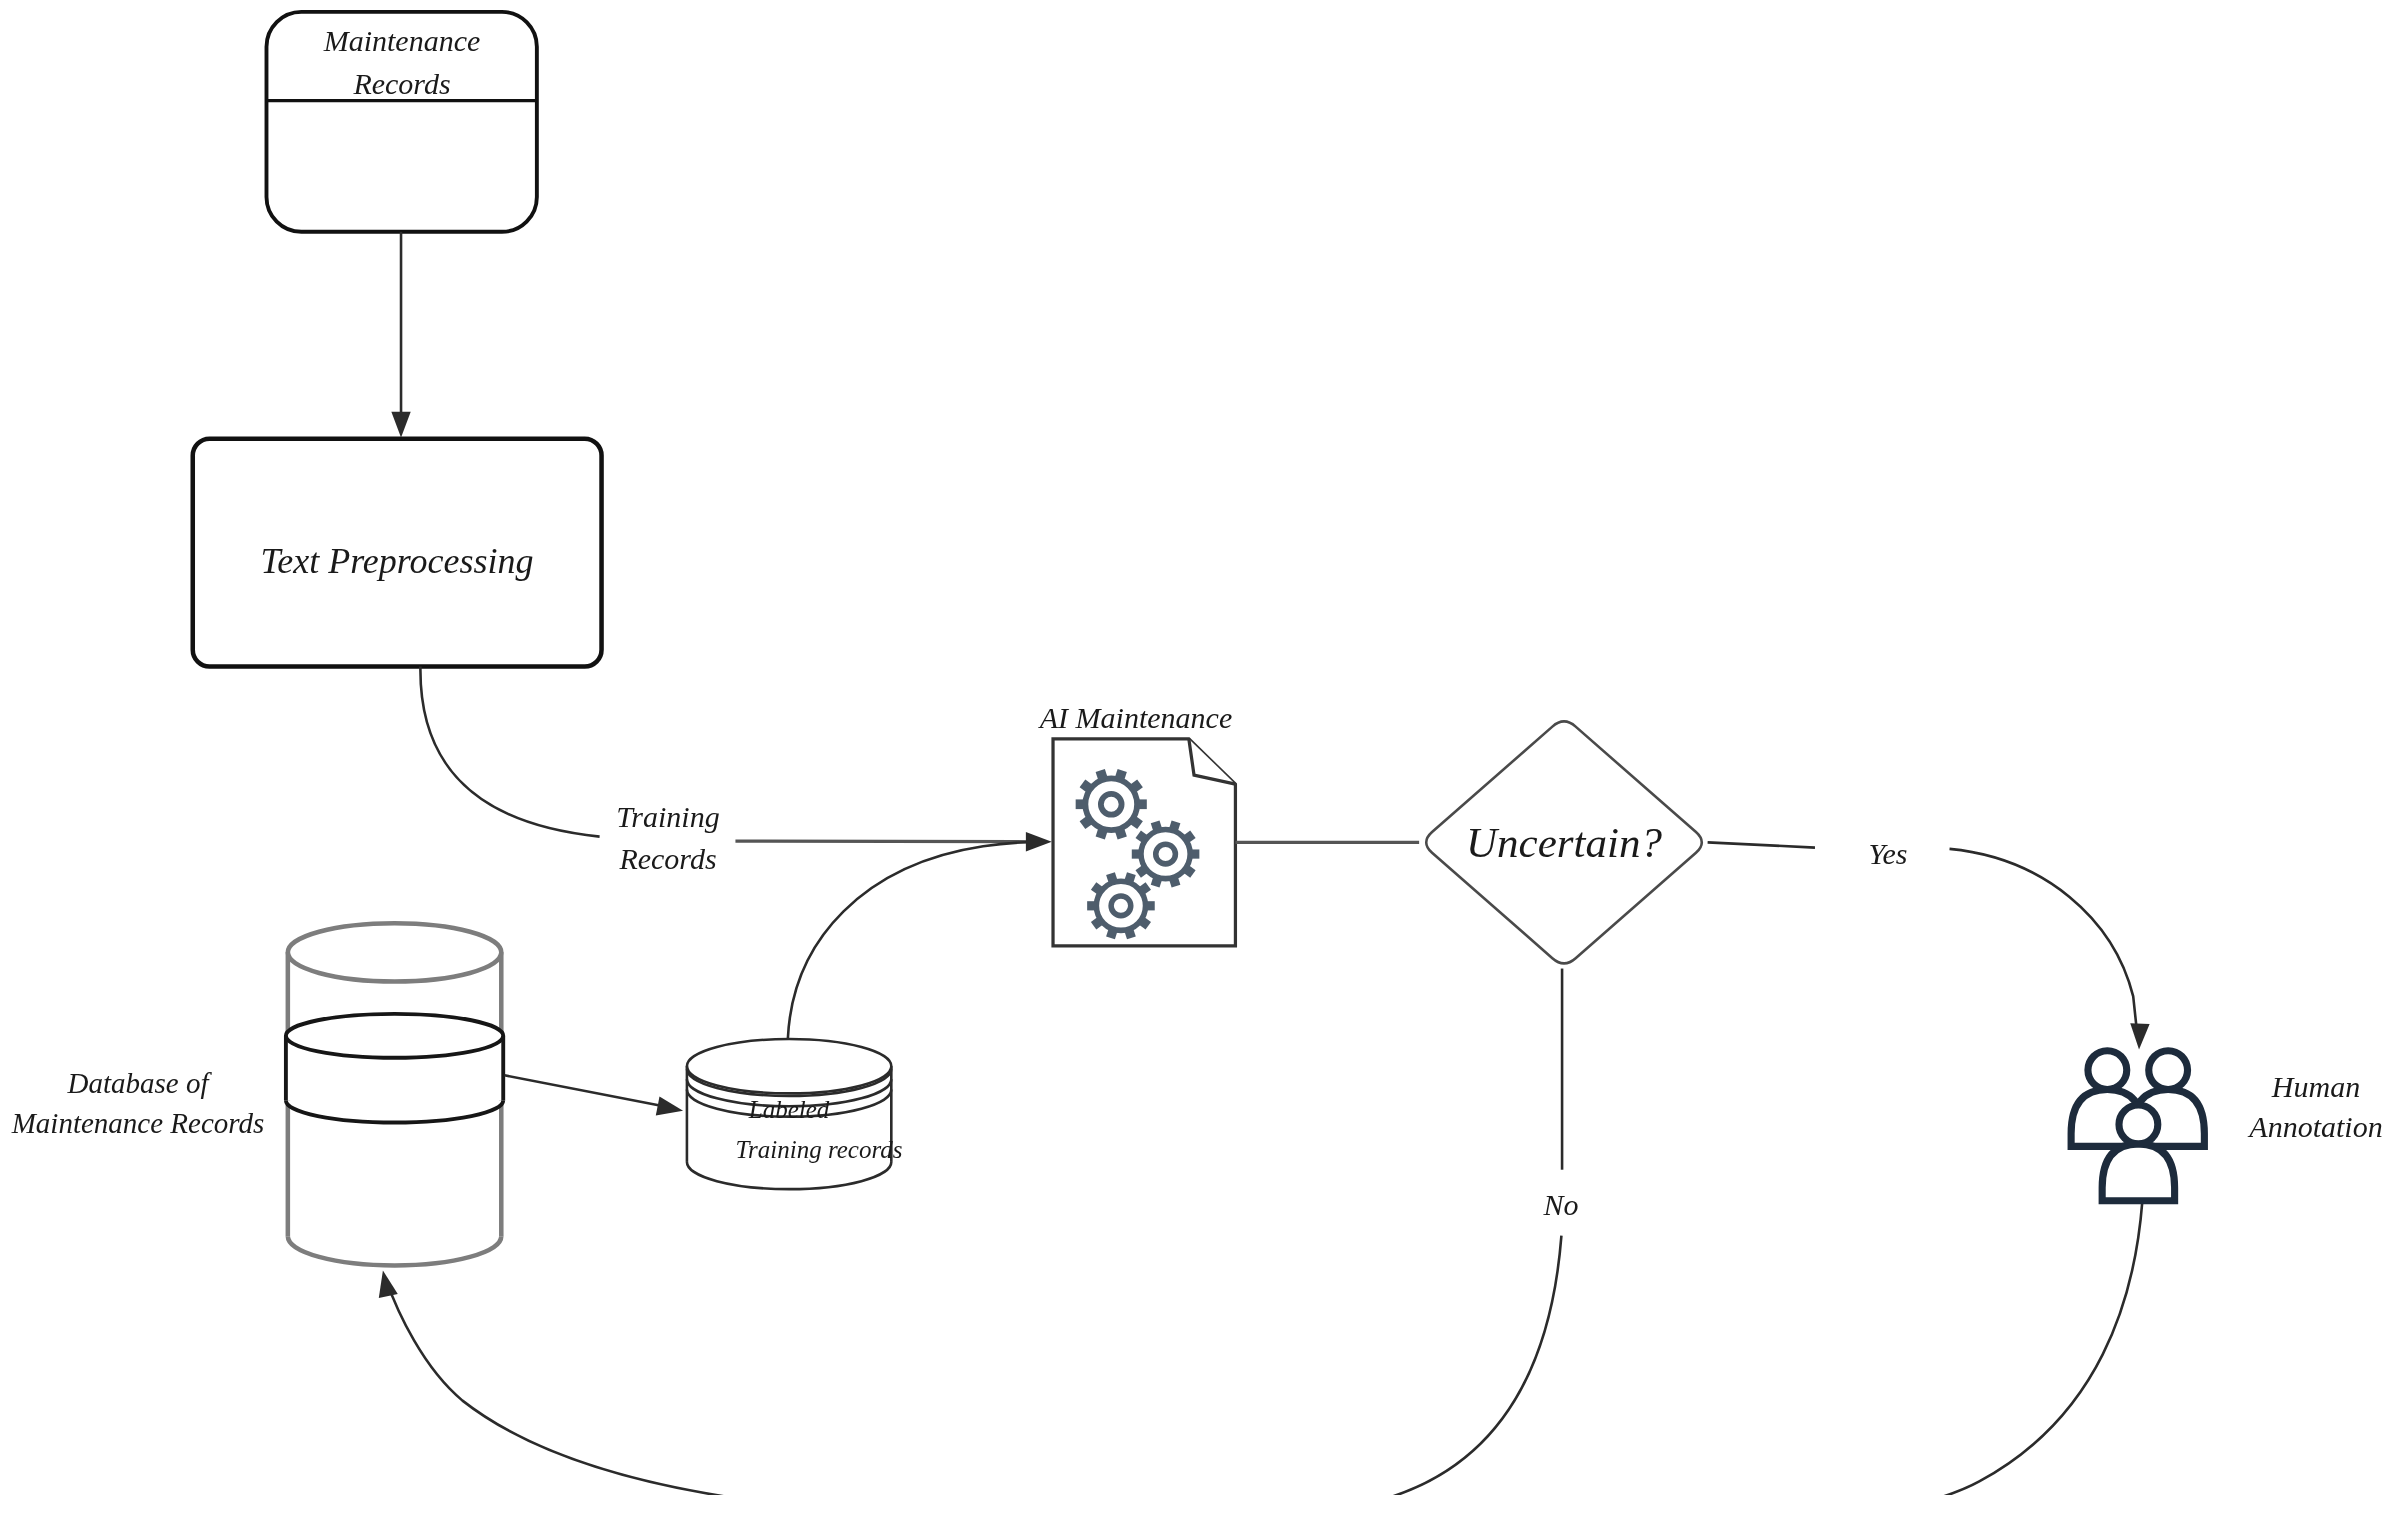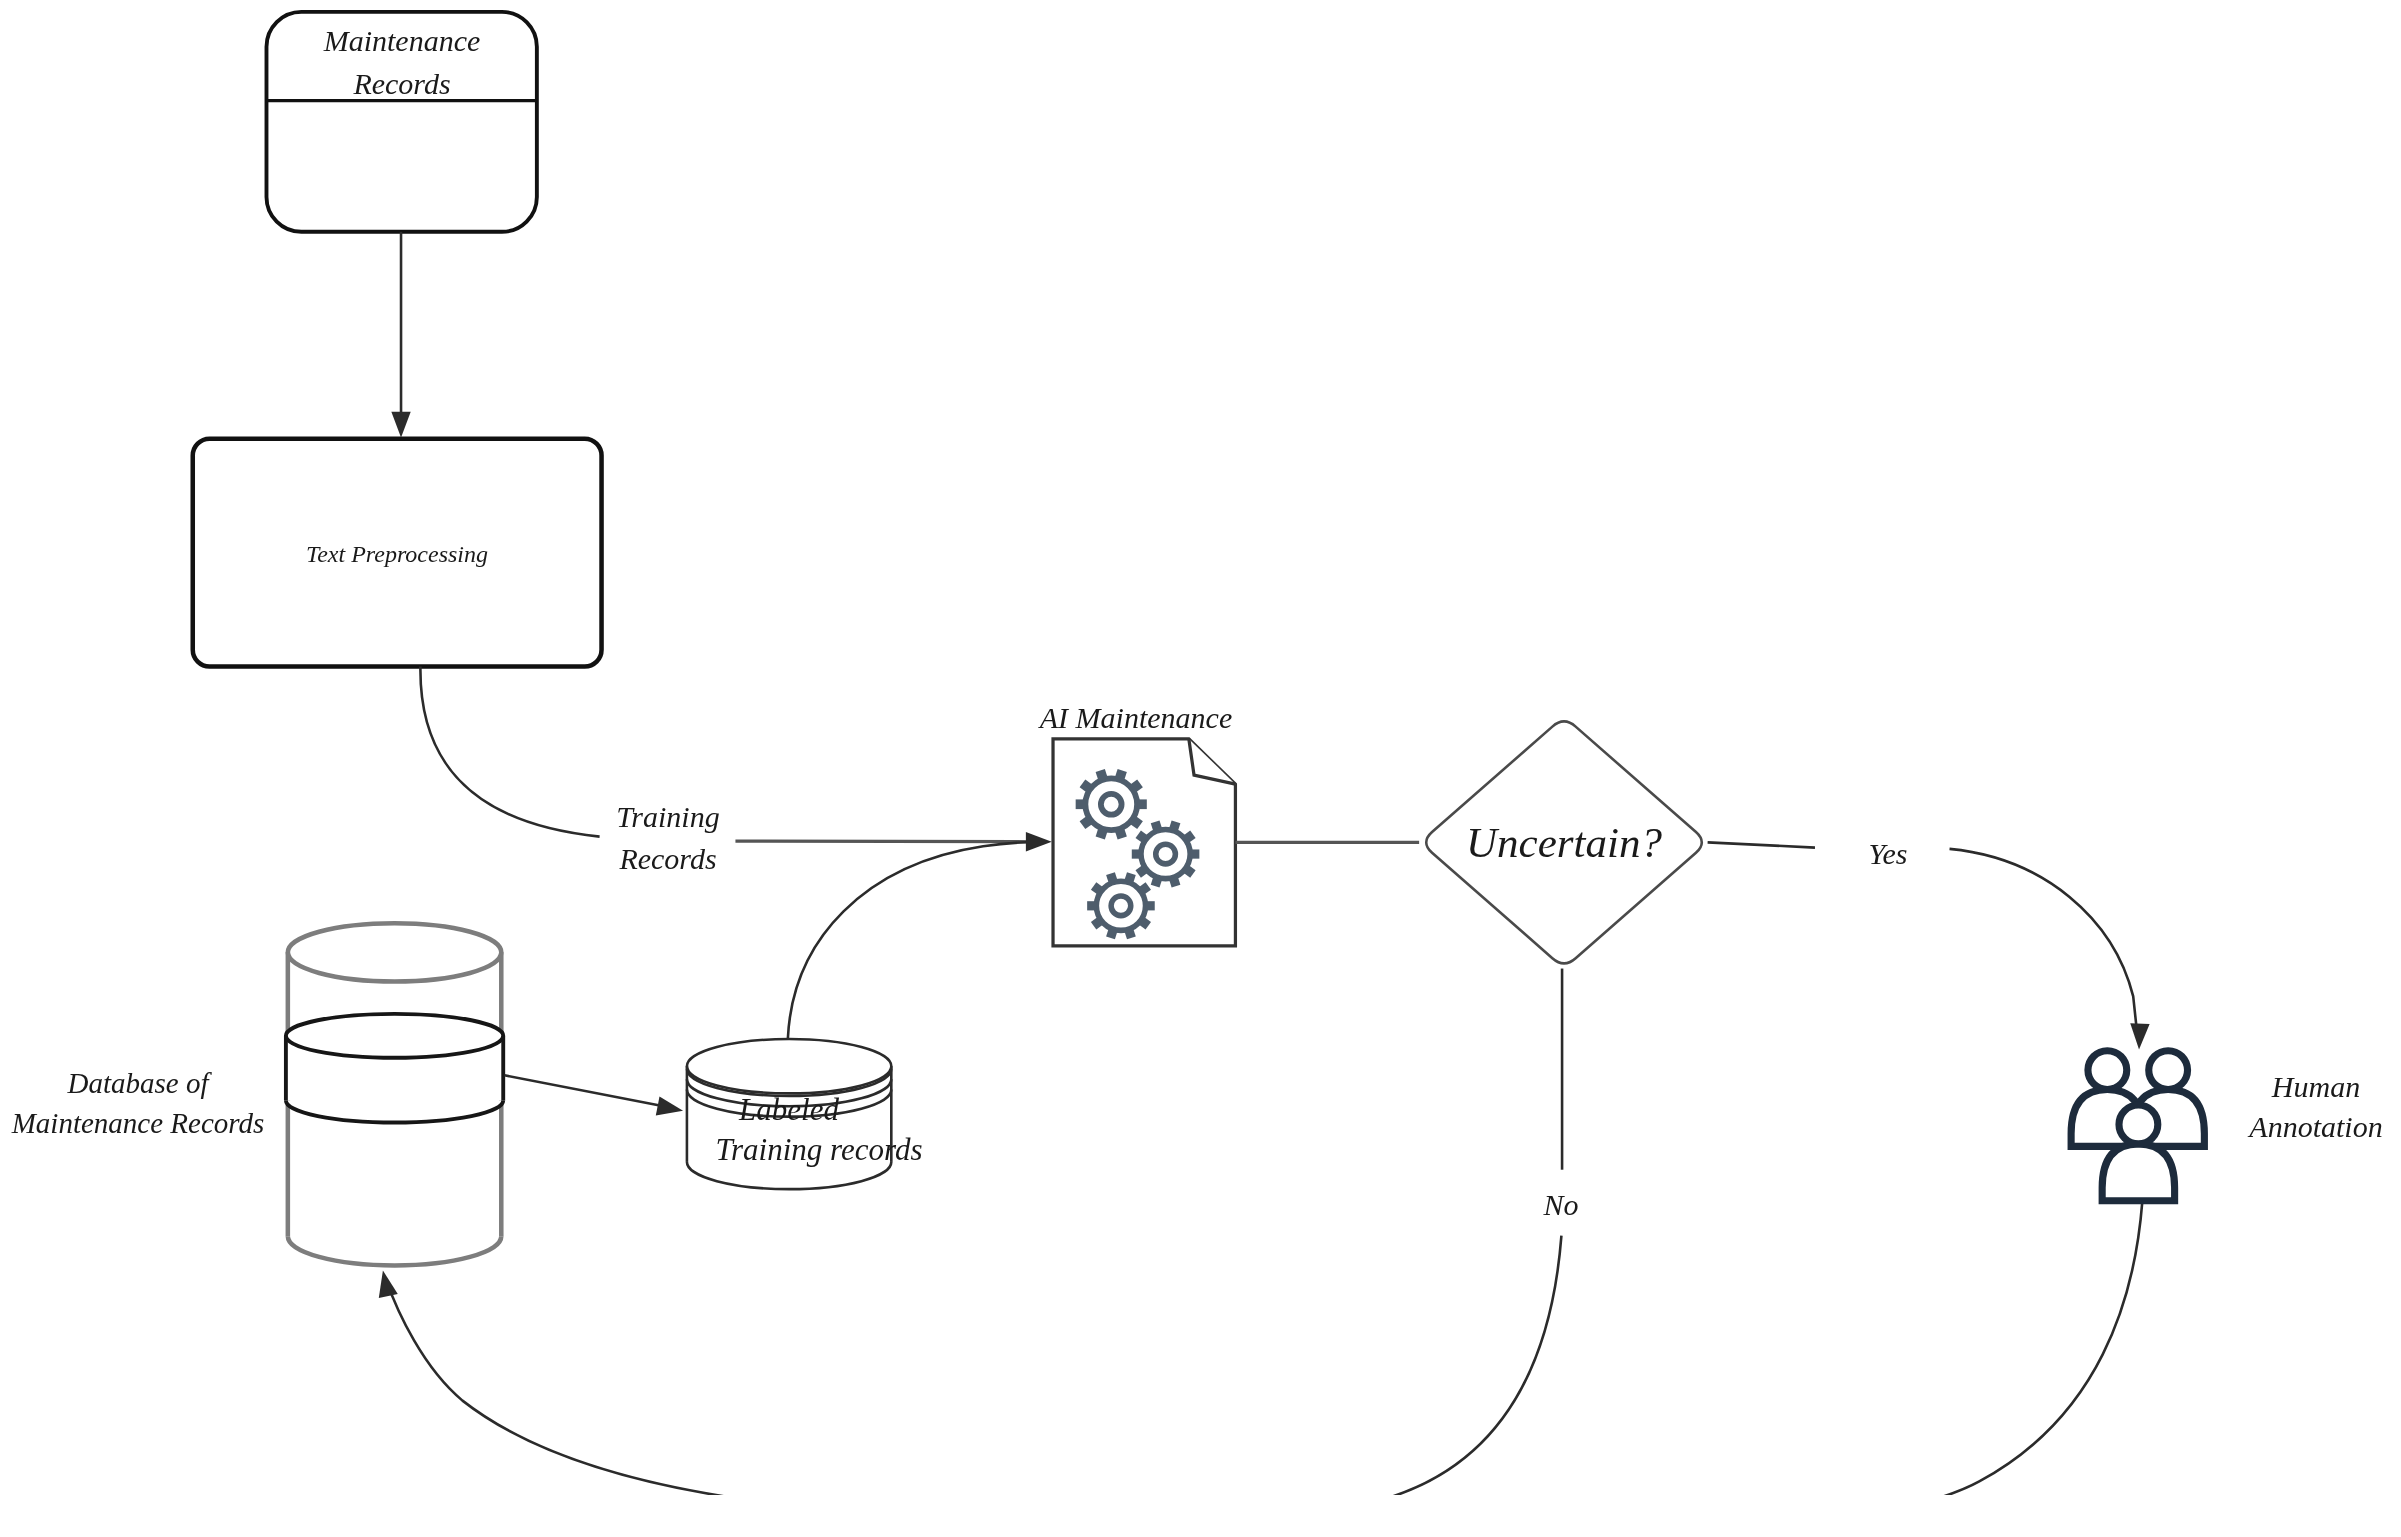--- a/index.html
+++ b/index.html
@@ -1,21 +1,21 @@
 <!DOCTYPE html>
 <html style="--ink: #1a1a1a; --line: #2b2b2b; --gray-line: #555555; --diamond-stroke: #4a4a4a; --box-stroke: #111111; --cylinder-gray: #7d7d7d; --band-stroke: #161616; --gear: #4e5d6c; --people: #1d2b3c;font-size:10.4px"><head>
 <meta charset="utf-8">
 <style>
   html,body{margin:0;padding:0;background:#fff;}
   #canvas{position:relative;width:2401px;height:1495px;background:#ffffff;overflow:hidden;
           font-family:"Liberation Serif","DejaVu Serif",serif;}
   #shapes{position:absolute;left:0;top:0;}
   .lbl{position:absolute;transform:translate(-50%,-50%);font-style:italic;white-space:nowrap;
        color:var(--ink,#1a1a1a);line-height:1.1;}
-  .f46{font-size:30px;} .f44{font-size:31px;} .f45{font-size:29px;} .f54{font-size:43px;} .f56{font-size:24px;}
+  .f46{font-size:30px;} .f44{font-size:25px;} .f45{font-size:29px;} .f54{font-size:43px;} .f56{font-size:36px;margin-top:8px;}
 </style>
 </head>
 <body>
 
 <div id="canvas">
 
   <svg id="shapes" width="2401" height="1538" viewBox="0 0 3712 2377">
     <defs>
       <g id="gear">
         <circle r="40" fill="#fff" style="stroke:var(--gear)" stroke-width="9"></circle>

